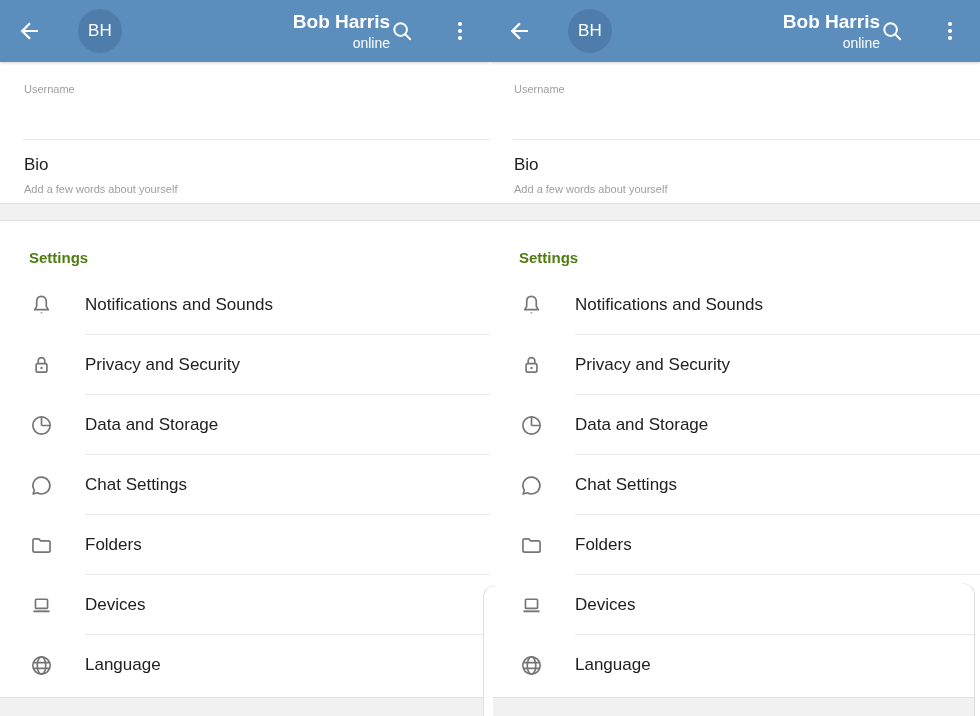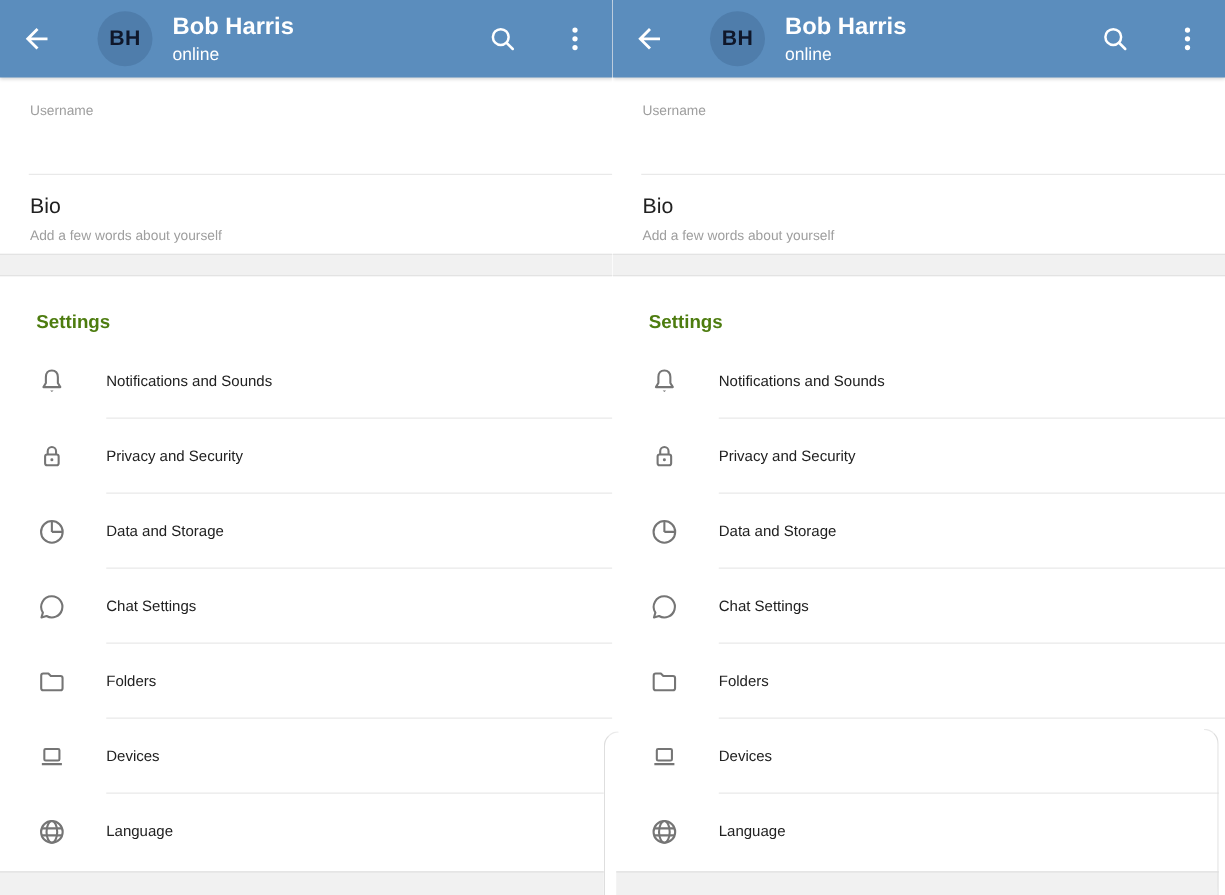--- a/index.html
+++ b/index.html
@@ -15,23 +15,23 @@
   
   .app-header {
     height:62px; background:#5b8dbd; display:flex; align-items:center;
     padding:0 18px 0 16px; position:relative;
     box-shadow:0 1px 3px rgba(0,0,0,.18);
   }
   .back-btn { width:26px; height:26px; flex:0 0 auto; cursor:pointer; }
   .avatar {
     width:44px; height:44px; border-radius:50%; background:#4f7dab;
     margin-left:36px; flex:0 0 auto; display:flex; align-items:center; justify-content:center;
-    color:#0f172a; font-size:17px; font-weight:bold; letter-spacing:.3px;
+    color:#ffffff; font-size:17px; font-weight:normal; letter-spacing:.3px;
   }
-  .htext { margin-left:16px; flex:1 1 auto; overflow:hidden; }
+  .htext { margin-left:16px; flex:1 1 auto; overflow:hidden;text-align:right; }
   .htitle { color:#ffffff; font-size:19px; font-weight:bold; line-height:24px; }
   .hstatus { color:#ffffff; font-size:14px; line-height:17px; margin-top:1px; }
   .hicon { width:24px; height:24px; flex:0 0 auto; }
   .hicon + .hicon { margin-left:34px; }
 
   
   .cell { padding-left:24px; padding-right:24px; background:#fff; }
   .cell-username { padding-top:16px; height:77px; }
   .cell-bio { padding-top:12px; height:63px; }
   .cell-value { font-size:17px; line-height:26px; color:#212121; }
@@ -39,21 +39,21 @@
   .fdivider { height:1px; background:#e9e9e9; margin-left:23px; }
 
   .band { height:18px; background:#f1f1f1; border-top:1px solid #e3e3e3; border-bottom:1px solid #e3e3e3; }
 
   
   .sec-title-wrap { height:54px; padding:26px 0 6px 29px; }
   .sec-title { color:#4d7c0f; font-size:15px; font-weight:bold; line-height:22px; }
 
   .mrow { height:60px; display:flex; align-items:center; padding-left:29px; cursor:pointer; }
   .micon { width:25px; height:25px; flex:0 0 auto; }
-  .mlabel { margin-left:31px; font-size:12px; color:#212121; }
+  .mlabel { margin-left:31px; font-size:17px; color:#212121; }
   .mdivider { height:1px; margin-left:85px; margin-top:-1px; background:#e9e9e9; }
   .mdivider.cut-0 { margin-right:7px; }
   .mdivider.cut-1 { margin-right:5px; }
 
   .bstrip { position:absolute; bottom:0; left:0; right:0; height:19px; background:#f1f1f1; border-top:1px solid #e0e0e0; }
   #panel0 .bstrip { right:7px; }
   #panel1 .bstrip { left:3px; right:5px; }
 
   
   .sheet-corner { position:absolute; background:transparent; pointer-events:none; }

